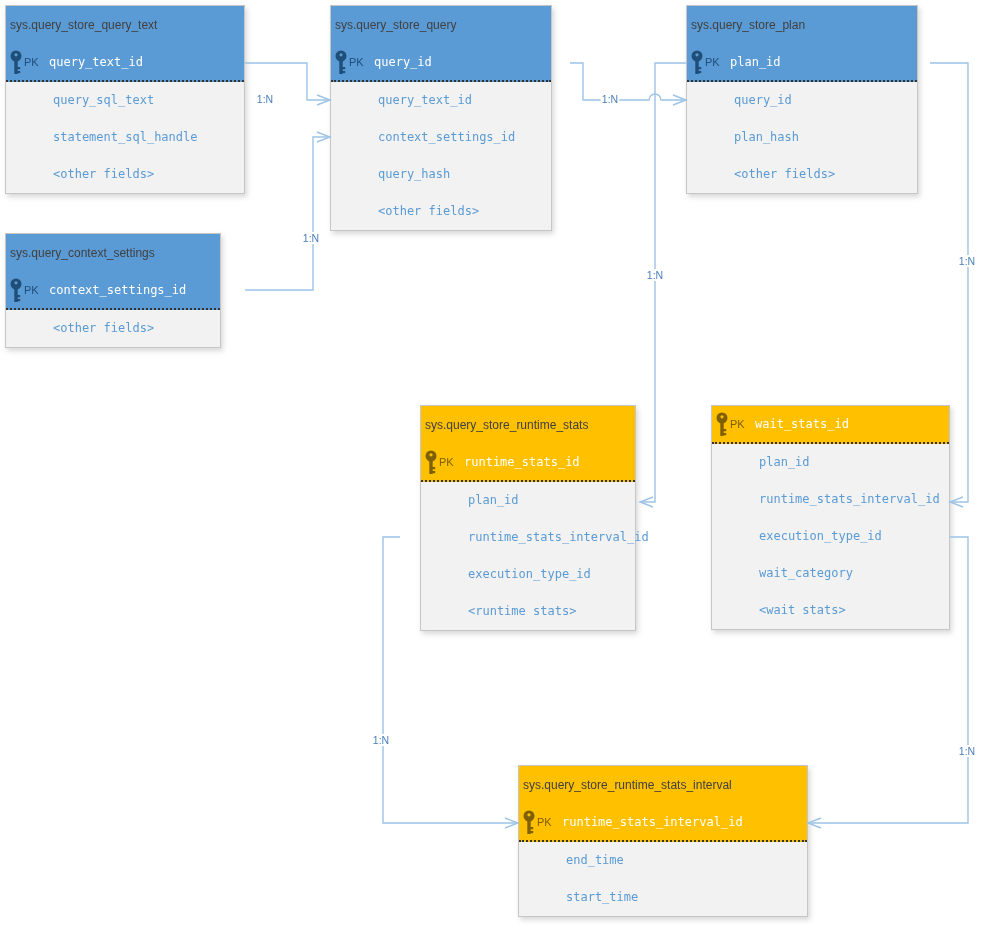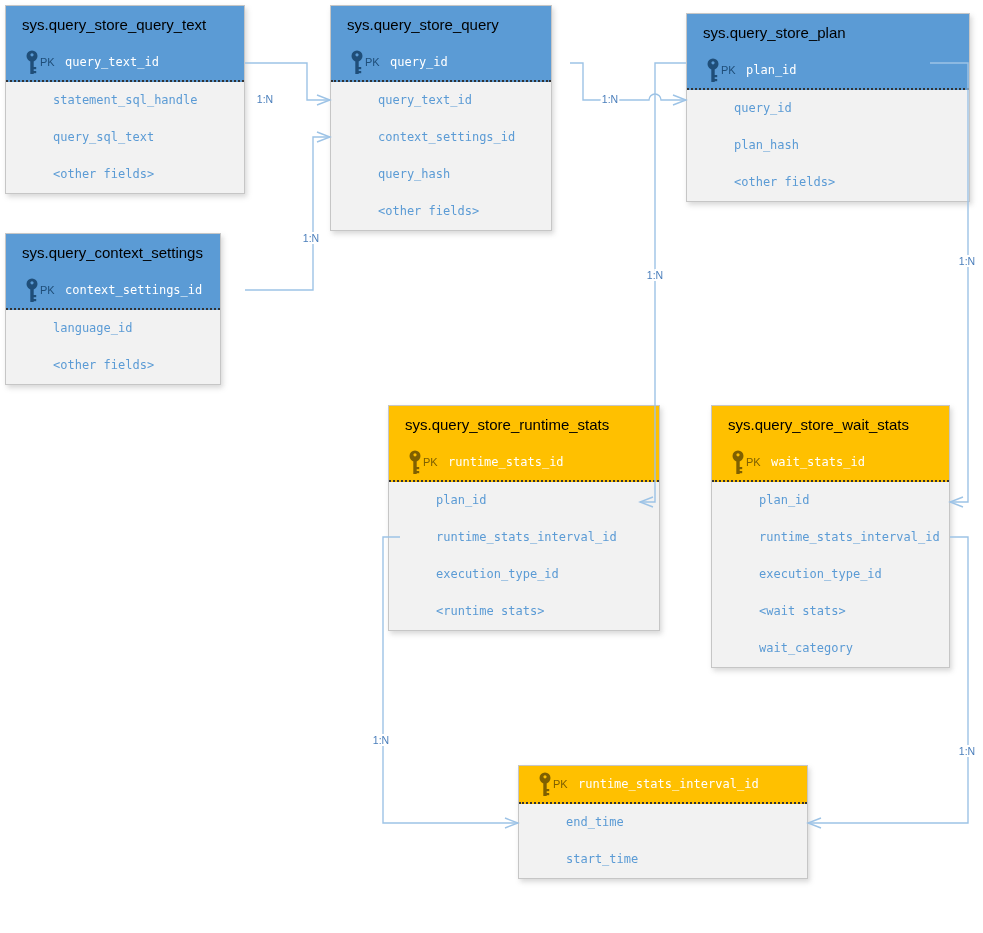--- a/index.html
+++ b/index.html
@@ -12,32 +12,32 @@
   .tbl{
     position:absolute;
     background:var(--body_bg);
     border:1px solid #c6c6c6;
     box-shadow:2px 3px 5px rgba(120,120,120,.28);
     font-family:"DejaVu Sans Mono","Liberation Mono",monospace;
     box-sizing:border-box;
   }
   .tbl-header{
     height:38px;line-height:38px;
-    color:#000000;
+    color:#404040;
     font-family:"Liberation Sans",sans-serif;
-    font-size:15px;
-    padding-left:16px;
+    font-size:12px;
+    padding-left:4px;
     white-space:nowrap;overflow:hidden;
   }
   .pk-row{
     height:38px;
     display:flex;align-items:center;
     border-bottom:2px dotted #333333;
     box-sizing:border-box;
-    padding-left:20px;
+    padding-left:4px;
   }
   .key-icon{flex:0 0 13px;}
   .pk-label{
     width:25px;margin-left:1px;
     font-size:11px;
     font-family:"Liberation Sans",sans-serif;
   }
   .pk-field{color:#ffffff;font-size:12px;white-space:nowrap;}
   .tbl-field{
     height:37px;line-height:37px;
@@ -81,22 +81,22 @@
       <svg class="key-icon" width="13" height="25" viewBox="0 0 13 25">
           <circle class="key-main" cx="6" cy="6" r="5.5"></circle>
           <circle class="key-hole" cx="6" cy="4.8" r="1.6"></circle>
           <rect class="key-main" x="4.3" y="10" width="3.4" height="14"></rect>
           <rect class="key-main" x="7" y="17" width="3.2" height="2.2"></rect>
           <rect class="key-main" x="7" y="21" width="3.2" height="2.2"></rect>
         </svg>
       <span class="pk-label">PK</span>
       <span class="pk-field">query_text_id</span>
     </div>
+    <div class="tbl-field">query_sql_text</div>
     <div class="tbl-field">statement_sql_handle</div>
-    <div class="tbl-field">query_sql_text</div>
     <div class="tbl-field">&lt;other fields&gt;</div>
   </div>
 
   <div class="tbl tbl-blue" style="left:330px;top:5px;width:222px">
     <div class="tbl-header">sys.query_store_query</div>
     <div class="pk-row">
       <svg class="key-icon" width="13" height="25" viewBox="0 0 13 25">
           <circle class="key-main" cx="6" cy="6" r="5.5"></circle>
           <circle class="key-hole" cx="6" cy="4.8" r="1.6"></circle>
           <rect class="key-main" x="4.3" y="10" width="3.4" height="14"></rect>
@@ -105,21 +105,21 @@
         </svg>
       <span class="pk-label">PK</span>
       <span class="pk-field">query_id</span>
     </div>
     <div class="tbl-field">query_text_id</div>
     <div class="tbl-field">context_settings_id</div>
     <div class="tbl-field">query_hash</div>
     <div class="tbl-field">&lt;other fields&gt;</div>
   </div>
 
-  <div class="tbl tbl-blue" style="left:686px;top:13px;width:284px">
+  <div class="tbl tbl-blue" style="left:686px;top:5px;width:232px">
     <div class="tbl-header">sys.query_store_plan</div>
     <div class="pk-row">
       <svg class="key-icon" width="13" height="25" viewBox="0 0 13 25">
           <circle class="key-main" cx="6" cy="6" r="5.5"></circle>
           <circle class="key-hole" cx="6" cy="4.8" r="1.6"></circle>
           <rect class="key-main" x="4.3" y="10" width="3.4" height="14"></rect>
           <rect class="key-main" x="7" y="17" width="3.2" height="2.2"></rect>
           <rect class="key-main" x="7" y="21" width="3.2" height="2.2"></rect>
         </svg>
       <span class="pk-label">PK</span>
@@ -136,64 +136,63 @@
       <svg class="key-icon" width="13" height="25" viewBox="0 0 13 25">
           <circle class="key-main" cx="6" cy="6" r="5.5"></circle>
           <circle class="key-hole" cx="6" cy="4.8" r="1.6"></circle>
           <rect class="key-main" x="4.3" y="10" width="3.4" height="14"></rect>
           <rect class="key-main" x="7" y="17" width="3.2" height="2.2"></rect>
           <rect class="key-main" x="7" y="21" width="3.2" height="2.2"></rect>
         </svg>
       <span class="pk-label">PK</span>
       <span class="pk-field">context_settings_id</span>
     </div>
-    <div class="tbl-field">language_id</div>
-    <div class="tbl-field">&lt;other fields&gt;</div>
-  </div>
-
-  <div class="tbl tbl-orange" style="left:388px;top:405px;width:272px">
+    <div class="tbl-field">&lt;other fields&gt;</div>
+  </div>
+
+  <div class="tbl tbl-orange" style="left:420px;top:405px;width:216px">
     <div class="tbl-header">sys.query_store_runtime_stats</div>
     <div class="pk-row">
       <svg class="key-icon" width="13" height="25" viewBox="0 0 13 25">
           <circle class="key-main" cx="6" cy="6" r="5.5"></circle>
           <circle class="key-hole" cx="6" cy="4.8" r="1.6"></circle>
           <rect class="key-main" x="4.3" y="10" width="3.4" height="14"></rect>
           <rect class="key-main" x="7" y="17" width="3.2" height="2.2"></rect>
           <rect class="key-main" x="7" y="21" width="3.2" height="2.2"></rect>
         </svg>
       <span class="pk-label">PK</span>
       <span class="pk-field">runtime_stats_id</span>
     </div>
     <div class="tbl-field">plan_id</div>
     <div class="tbl-field">runtime_stats_interval_id</div>
     <div class="tbl-field">execution_type_id</div>
     <div class="tbl-field">&lt;runtime stats&gt;</div>
   </div>
 
   <div class="tbl tbl-orange" style="left:711px;top:405px;width:239px">
-    <div class="tbl-header">sys.query_store_wait_stats</div>
     <div class="pk-row">
       <svg class="key-icon" width="13" height="25" viewBox="0 0 13 25">
           <circle class="key-main" cx="6" cy="6" r="5.5"></circle>
           <circle class="key-hole" cx="6" cy="4.8" r="1.6"></circle>
           <rect class="key-main" x="4.3" y="10" width="3.4" height="14"></rect>
           <rect class="key-main" x="7" y="17" width="3.2" height="2.2"></rect>
           <rect class="key-main" x="7" y="21" width="3.2" height="2.2"></rect>
         </svg>
       <span class="pk-label">PK</span>
       <span class="pk-field">wait_stats_id</span>
     </div>
     <div class="tbl-field">plan_id</div>
     <div class="tbl-field">runtime_stats_interval_id</div>
     <div class="tbl-field">execution_type_id</div>
+    <div class="tbl-field">wait_category</div>
     <div class="tbl-field">&lt;wait stats&gt;</div>
-    <div class="tbl-field">wait_category</div>
   </div>
 
   <div class="tbl tbl-orange" style="left:518px;top:765px;width:290px">
+    <div class="tbl-header">sys.query_store_runtime_stats_interval</div>
     <div class="pk-row">
       <svg class="key-icon" width="13" height="25" viewBox="0 0 13 25">
           <circle class="key-main" cx="6" cy="6" r="5.5"></circle>
           <circle class="key-hole" cx="6" cy="4.8" r="1.6"></circle>
           <rect class="key-main" x="4.3" y="10" width="3.4" height="14"></rect>
           <rect class="key-main" x="7" y="17" width="3.2" height="2.2"></rect>
           <rect class="key-main" x="7" y="21" width="3.2" height="2.2"></rect>
         </svg>
       <span class="pk-label">PK</span>
       <span class="pk-field">runtime_stats_interval_id</span>

